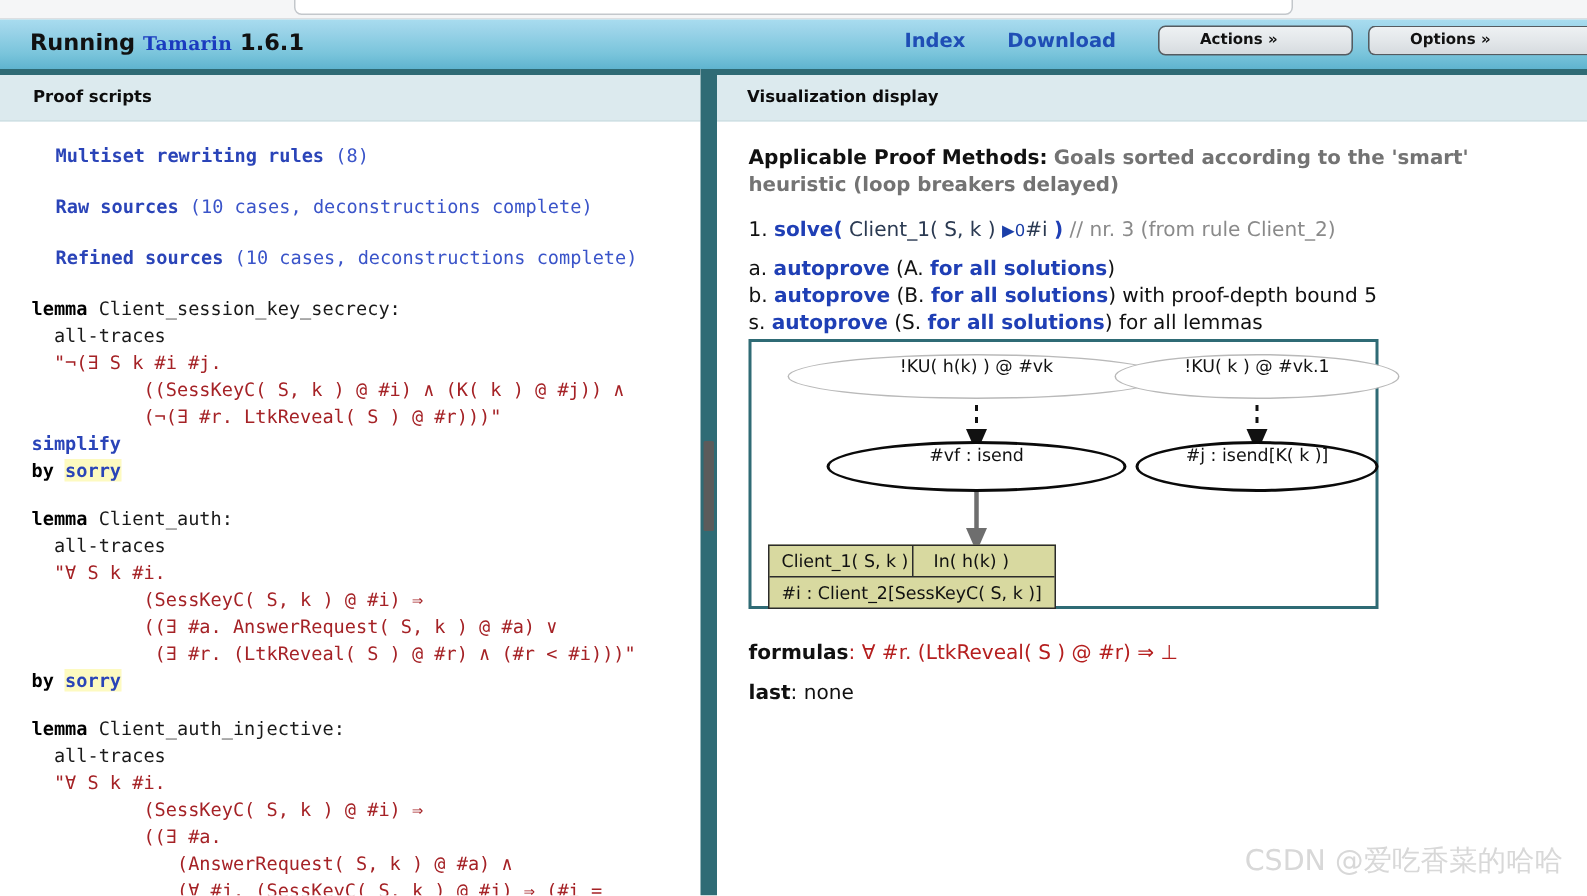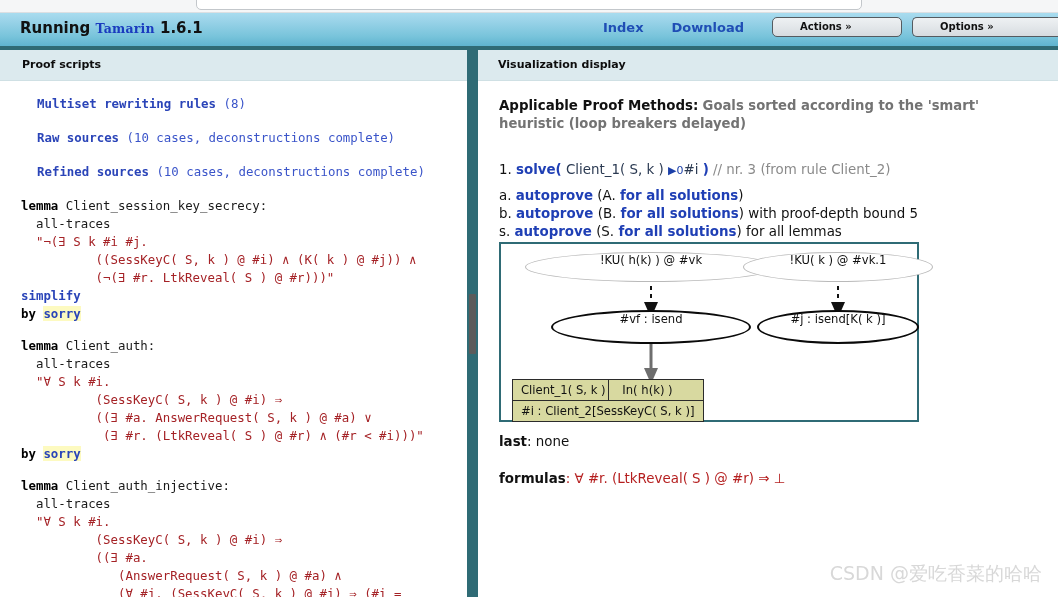--- a/index.html
+++ b/index.html
@@ -255,21 +255,21 @@
   <div class="col-right">
     <div class="panel-topline"></div>
     <div class="panel-head">Visualization display</div>
     <div class="viz-body">
 
       <div class="apm-line">
         <span class="apm-title">Applicable Proof Methods:</span>
         <span class="apm-sub">Goals sorted according to the 'smart' heuristic (loop breakers delayed)</span>
       </div>
 
-      <div class="method" style="margin-top:30px;">
+      <div class="method" style="margin-top:14px;">
         <span class="mi">1.</span>
         <span class="mlink">solve(</span><span class="mplain"> Client_1( S, k )</span>
         <span class="tri">▶0</span><span class="mplain">#i</span>
         <span class="mlink">)</span>
         <span class="mcomment">// nr. 3 (from rule Client_2)</span>
       </div>
 
 
       <div class="auto-line" style="margin-top:10px;">
         <span>a.</span>
@@ -313,25 +313,25 @@
 
         <div class="rulebox" style="left:11px; top:135px;">
           <div class="rb-row">
             <div class="rb-cell rb-sep" style="width:96px;">Client_1( S, k )</div>
             <div class="rb-cell" style="width:77px;text-align:center;">In( h(k) )</div>
           </div>
           <div class="rb-bottom">#i : Client_2[SessKeyC( S, k )]</div>
         </div>
       </div>
 
+      <div class="tail" style="margin-top:22px;">
+        <b>formulas</b><span class="tail-formula">: ∀ #r. (LtkReveal( S ) @ #r) ⇒ ⊥</span>
+      </div>
       <div class="tail">
         <b>last</b><span>: none</span>
       </div>
-      <div class="tail" style="margin-top:22px;">
-        <b>formulas</b><span class="tail-formula">: ∀ #r. (LtkReveal( S ) @ #r) ⇒ ⊥</span>
-      </div>
 
     </div>
   </div>
 
   <div class="watermark">CSDN @爱吃香菜的哈哈</div>
 
 </div>
 
 </body></html>

